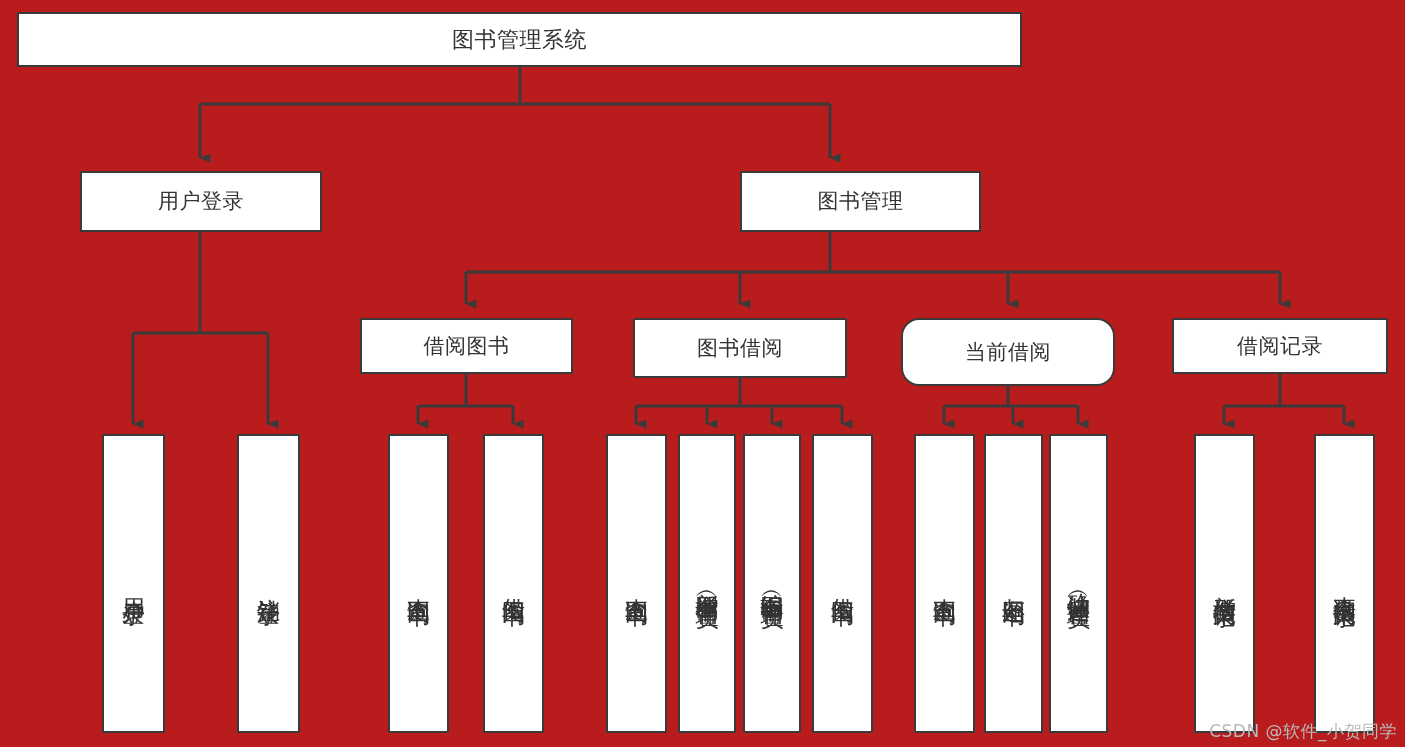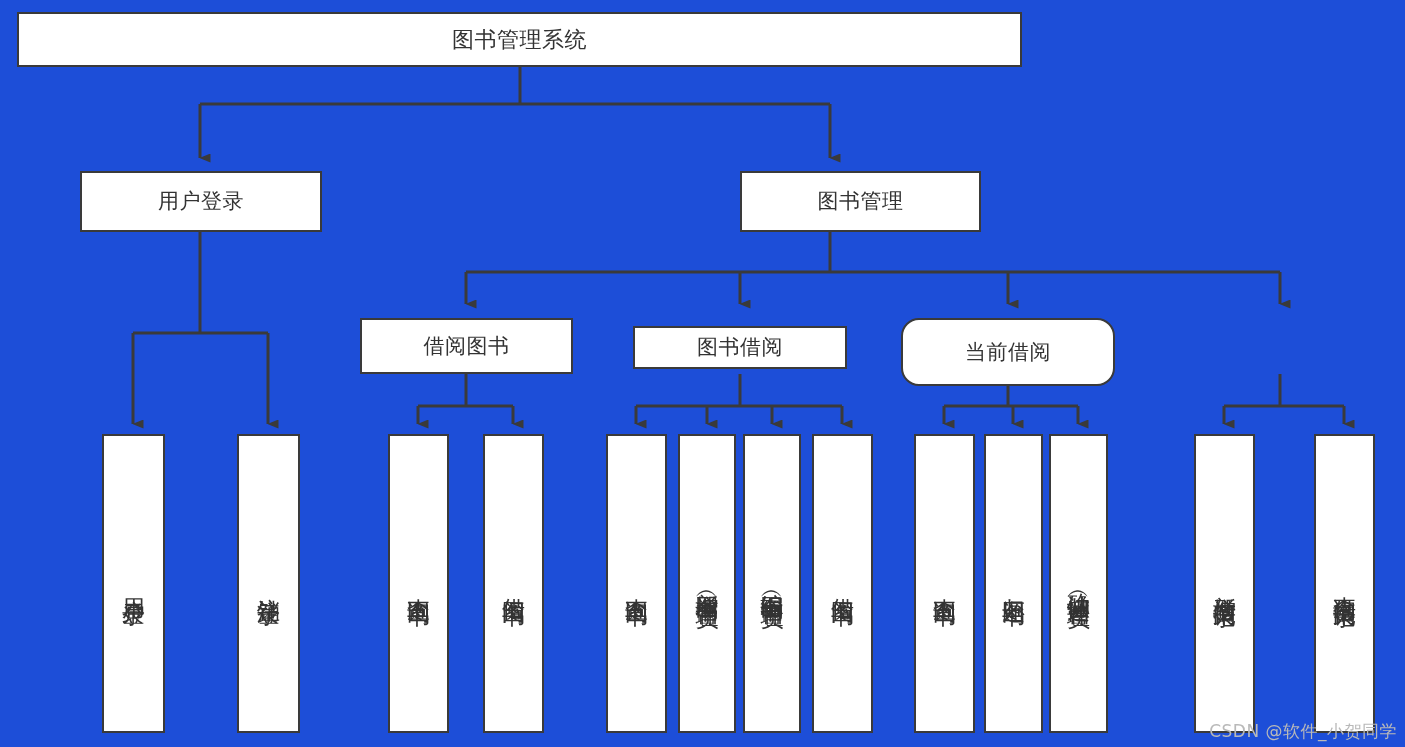--- a/index.html
+++ b/index.html
@@ -8,21 +8,21 @@
     padding: 0;
     background: #ffffff;
   }
   body {
     font-family: "DejaVu Sans", "Liberation Sans", sans-serif;
   }
   #diagram-root {
     position: relative;
     width: 1405px;
     height: 747px;
-    background: #1d4ed8;
+    background: #b91c1c;
     overflow: hidden;
   }
   #edges-layer {
     position: absolute;
     left: 0;
     top: 0;
     width: 1405px;
     height: 747px;
     pointer-events: none;
   }
@@ -138,26 +138,29 @@
   <div class="node horizontal" style="left:80px; top:171px; width:242px; height:61px;">
     <span class="node-label">用户登录</span>
   </div>
   <div class="node horizontal" style="left:711px; top:171px; width:241px; height:61px;margin-left:29px;">
     <span class="node-label">图书管理</span>
   </div>
 
   <div class="node horizontal" style="left:360px; top:318px; width:213px; height:56px;">
     <span class="node-label">借阅图书</span>
   </div>
-  <div class="node horizontal" style="left:633px; top:326px; width:214px; height:43px;">
+  <div class="node horizontal" style="left:633px; top:318px; width:214px; height:60px;">
     <span class="node-label">图书借阅</span>
   </div>
   <div class="node horizontal" style="left:901px; top:318px; width:214px; height:68px;border-radius:18px;">
     <span class="node-label">当前借阅</span>
   </div>
+  <div class="node horizontal" style="left:1172px; top:318px; width:216px; height:56px;">
+    <span class="node-label">借阅记录</span>
+  </div>
 
   <div class="node vertical" style="left:102px; top:434px; width:63px; height:299px;">
     <span class="node-label">用户登录</span>
   </div>
   <div class="node vertical" style="left:237px; top:434px; width:63px; height:299px;">
     <span class="node-label">注销登录</span>
   </div>
 
   <div class="node vertical" style="left:388px; top:434px; width:61px; height:299px;">
     <span class="node-label">查询图书</span>

